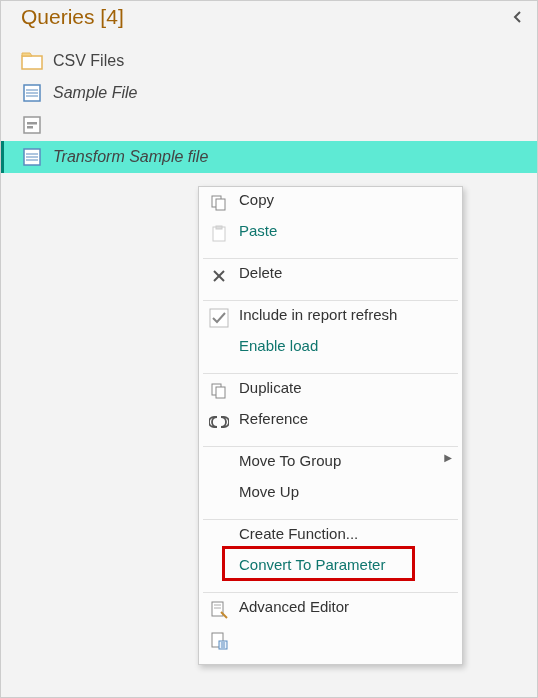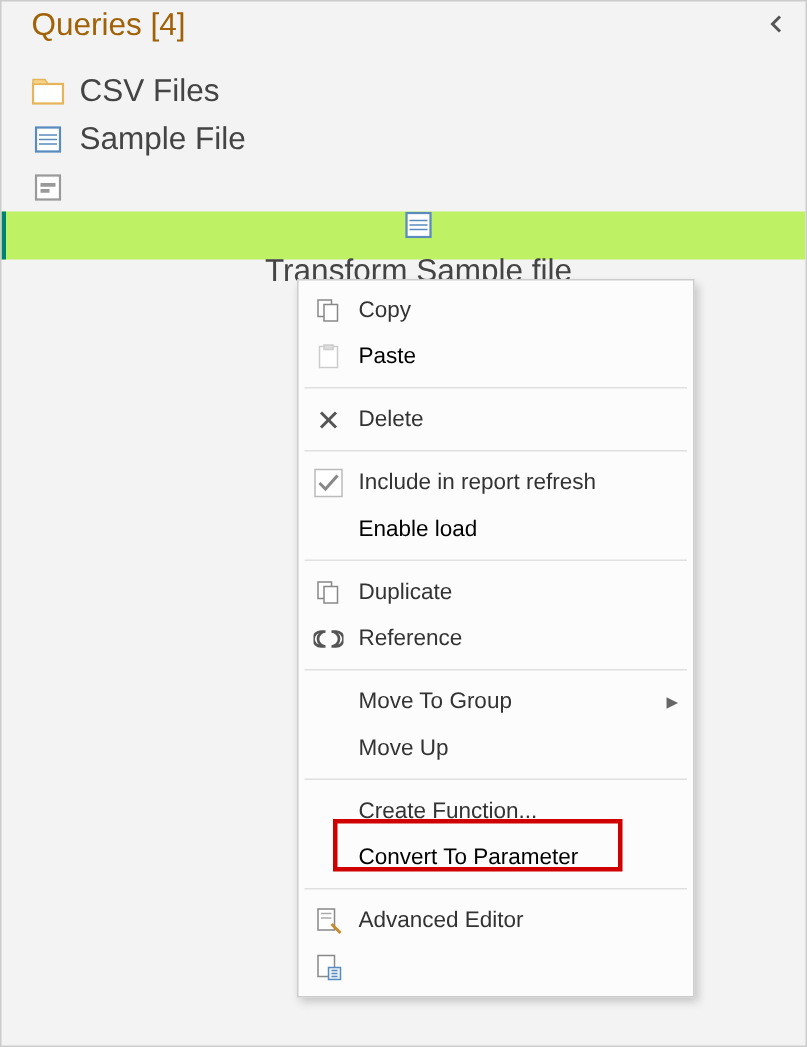--- a/index.html
+++ b/index.html
@@ -28,58 +28,57 @@
   .queries-list { padding: 8px 0 0 0; }
   .q-item {
     display: flex;
     align-items: center;
     height: 32px;
     padding-left: 20px;
     gap: 10px;
     cursor: default;
     color: #444;
   }
-  .q-item.italic span.lbl { }
+  .q-item.italic span.lbl { font-style: italic; }
   .q-item.selected {
-    background: #bef264;
+    background: #5eead4;
     position: relative;
-    flex-direction: column;
   }
   .q-item.selected::before {
     content: "";
     position: absolute;
     left: 0; top: 0; bottom: 0;
     width: 3px;
     background: #008272;
   }
   .icon-box { width: 22px; height: 22px; display: flex; align-items: center; justify-content: center; }
-  .lbl { font-size: 21px; text-align: center; }
+  .lbl { font-size: 16px; text-align: center; }
   
   .context-menu {
     position: absolute;
     left: 197px;
     top: 185px;
     width: 265px;
     background: #fcfcfc;
     border: 1px solid #ccc;
     box-shadow: 2px 3px 6px rgba(0,0,0,0.2);
     padding: 4px 0;
     font-size: 15px;
     color: #333;
   }
   .cm-item {
     position: relative;
     display: flex;
-    align-items: center;
+    align-items: flex-start;
     height: 31px;
     padding-left: 40px;
     padding-right: 10px;
     cursor: default;
   }
-  .cm-item.disabled { color: #000000; }
+  .cm-item.disabled { color: #0f766e; }
   .cm-icon {
     position: absolute;
     left: 6px;
     width: 28px;
     height: 24px;
     display: flex;
     align-items: center;
     justify-content: center;
   }
   .cm-sep { height: 1px; background: #e0e0e0; margin: 5px 4px; }

